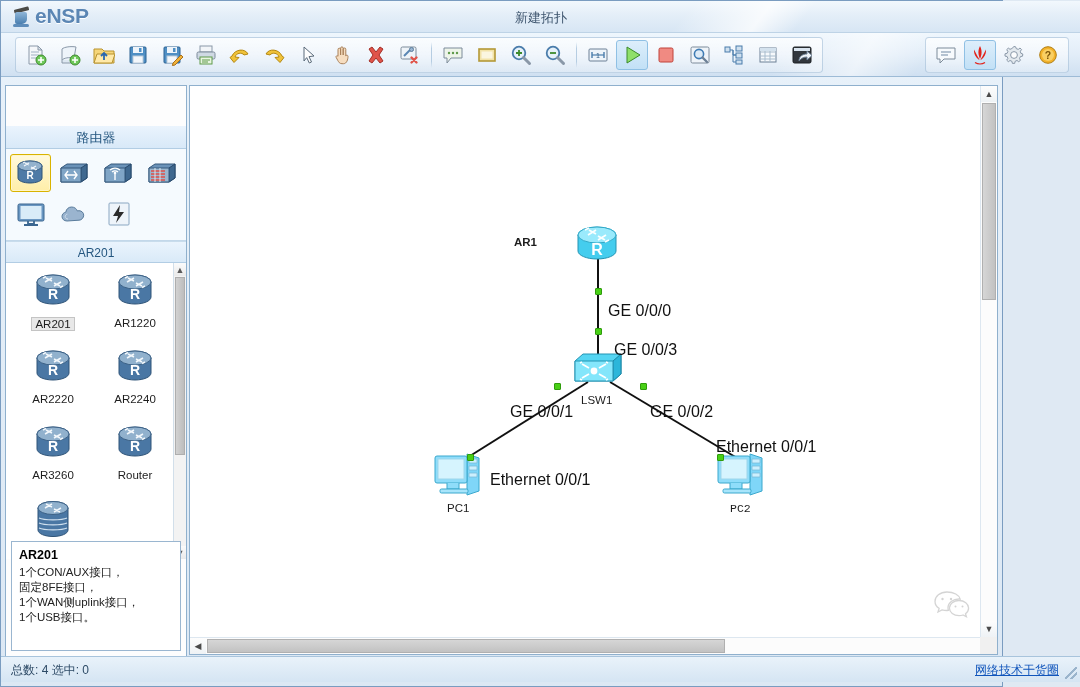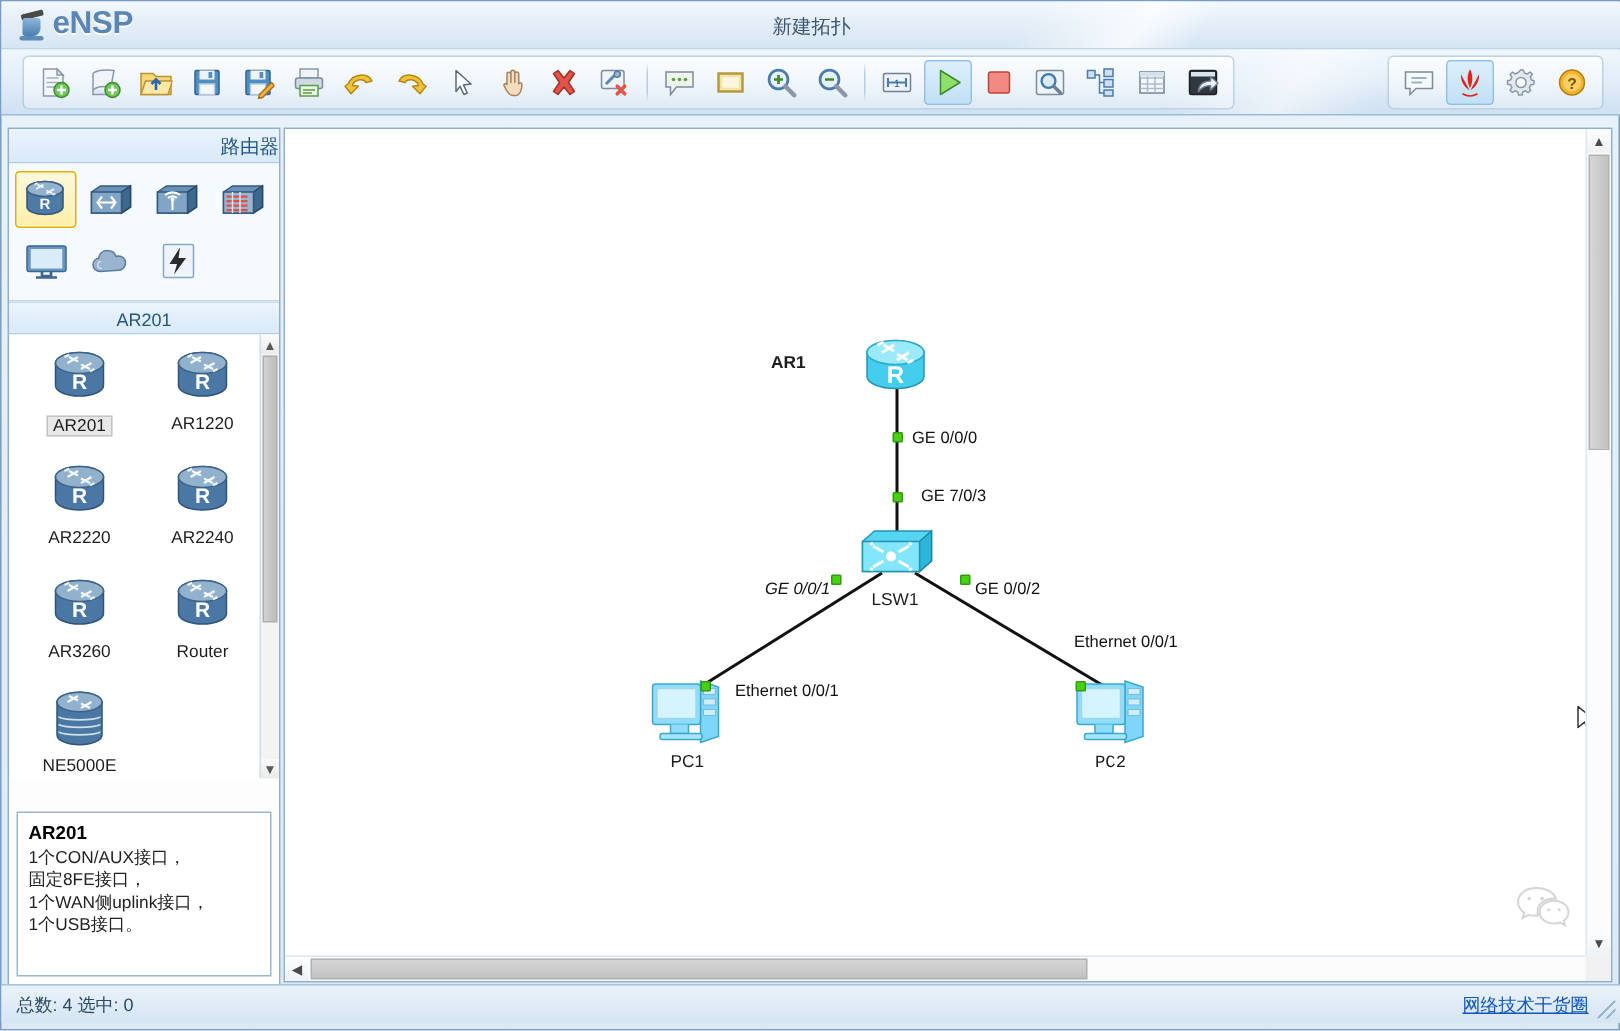--- a/index.html
+++ b/index.html
@@ -3,21 +3,21 @@
 <meta charset="utf-8">
 <style>
   * { box-sizing: border-box; margin: 0; padding: 0; }
   html, body {
     width: 1080px; height: 687px;
     font-family: "Liberation Sans", "DejaVu Sans", sans-serif;
     overflow: hidden;
     background: #dfe9f3;
   }
   #app {
-    position: relative; width: 1080px; height: 687px;
+    position: relative; width: 1003px; height: 687px;
     background: linear-gradient(#e9f2fa, #dce8f4);
     border: 1px solid #7a9cc0;
   }
 
   
   .titlebar {
     position: absolute; left: 0; top: 0; width: 1080px; height: 32px;
     background: linear-gradient(#f2f8fd 0%, #e4eef8 45%, #d7e6f4 100%);
     border-bottom: 1px solid #bed3e6;
     overflow: hidden;
@@ -104,24 +104,25 @@
     background: linear-gradient(transparent, #b6cde2 25%, #b6cde2 75%, transparent);
   }
   .ico { width: 22px; height: 22px; display: block; }
 
   
   .leftpanel {
     position: absolute; left: 4px; top: 84px; width: 182px; height: 572px;
     background: #fdfdfd; border: 1px solid #8fb0cd;
   }
   .panel-head {
-    height: 23px; line-height: 23px; text-align: right;
+    height: 23px; line-height: 23px; text-align: center;
     font-size: 13px; color: #24567f;
     background: linear-gradient(#eaf4fd, #d8e9f8);
     border-bottom: 1px solid #b2cde4;
+    margin-top: 40px;
   }
   .cat-grid {
     padding: 5px 4px 4px 4px; background: #f5fafe;
     border-bottom: 1px solid #c3d8ea;
   }
   .cat-row { display: flex; gap: 3px; margin-bottom: 3px; }
   .cat-cell {
     width: 41px; height: 38px; display: flex; align-items: center; justify-content: center;
     border: 1px solid transparent; border-radius: 3px; cursor: pointer;
   }
@@ -213,21 +214,21 @@
   }
   .canvas-corner {
     position: absolute; right: 0; bottom: 0; width: 17px; height: 17px;
     background: #f0f0f0;
   }
   .node { position: absolute; cursor: pointer; }
   .node-label {
     position: absolute; font-size: 11.5px; color: #1d1d1d; white-space: nowrap;
   }
   .iface-label {
-    position: absolute; font-size: 11px; color: #111; white-space: nowrap;
+    position: absolute; font-size: 16px; color: #111; white-space: nowrap; margin-top: 16px;
   }
   .link-dot {
     position: absolute; width: 7px; height: 7px; background: #49d016;
     border: 1px solid #2f9c0c; border-radius: 1px;
   }
   .watermark {
     position: absolute; right: 8px; bottom: 18px;
     display: flex; align-items: center; gap: 6px;
     opacity: .42; pointer-events: none;
   }
@@ -733,22 +734,22 @@
       <div class="node-label" style="left:540px; top:416px;font-family:Liberation Mono, monospace;">PC2</div>
 
       <div class="link-dot" style="left:405px; top:202px;"></div>
       <div class="link-dot" style="left:405px; top:242px;"></div>
       <div class="link-dot" style="left:364px; top:297px;"></div>
       <div class="link-dot" style="left:450px; top:297px;"></div>
       <div class="link-dot" style="left:277px; top:368px;"></div>
       <div class="link-dot" style="left:527px; top:368px;"></div>
 
       <div class="iface-label" style="left:418px; top:200px;">GE 0/0/0</div>
-      <div class="iface-label" style="left:424px; top:239px;">GE 7/0/3</div>
-      <div class="iface-label" style="left:320px; top:301px;font-style:italic;">GE 0/0/1</div>
+      <div class="iface-label" style="left:424px; top:239px;">GE 0/0/3</div>
+      <div class="iface-label" style="left:320px; top:301px;">GE 0/0/1</div>
       <div class="iface-label" style="left:460px; top:301px;">GE 0/0/2</div>
       <div class="iface-label" style="left:300px; top:369px;">Ethernet 0/0/1</div>
       <div class="iface-label" style="left:526px; top:336px;">Ethernet 0/0/1</div>
 
       <div class="watermark">
         <svg width="40" height="30" viewBox="0 0 40 30">
           <path d="M15 3C8 3 3 7.3 3 12.4c0 2.8 1.6 5.3 4.1 7L6 23l4-2.1c1.5.4 3.2.6 5 .6.5 0 1 0 1.5-.1-.3-.8-.5-1.7-.5-2.6 0-4.9 4.9-8.8 11-8.8.4 0 .8 0 1.2.1C27.2 6.1 21.7 3 15 3z" fill="none" stroke="#9a9a9a" stroke-width="1.3"></path>
           <circle cx="10.5" cy="10" r="1.2" fill="#9a9a9a"></circle>
           <circle cx="19" cy="10" r="1.2" fill="#9a9a9a"></circle>
           <path d="M27 11.5c-5.3 0-9.6 3.4-9.6 7.6 0 4.2 4.3 7.6 9.6 7.6 1.4 0 2.8-.2 4-.7l3.4 1.8-.9-3c2-1.4 3.1-3.4 3.1-5.7 0-4.2-4.3-7.6-9.6-7.6z" fill="none" stroke="#9a9a9a" stroke-width="1.3"></path>

